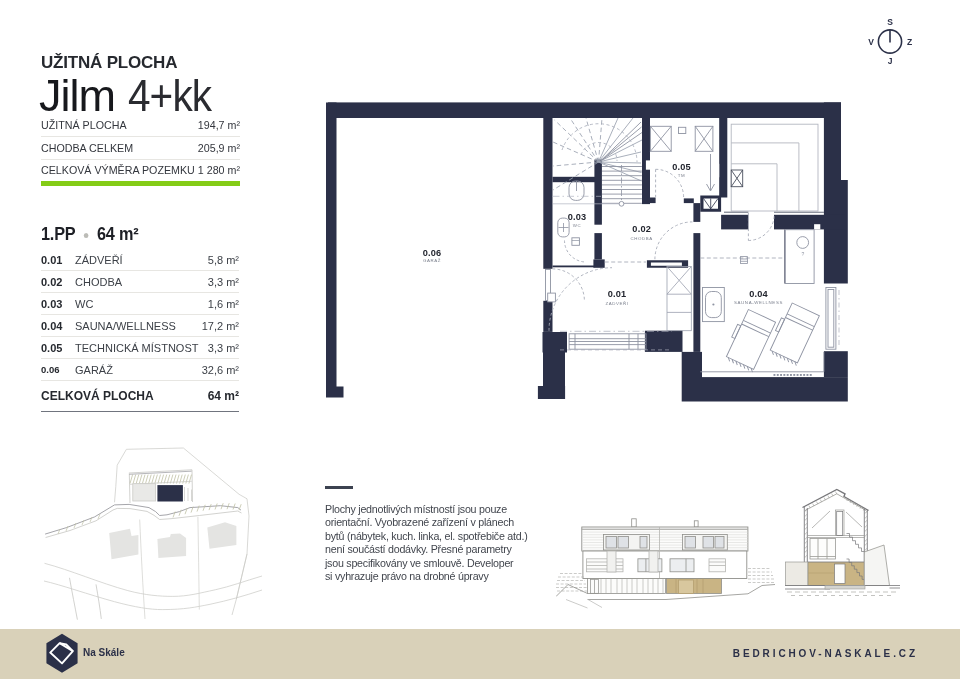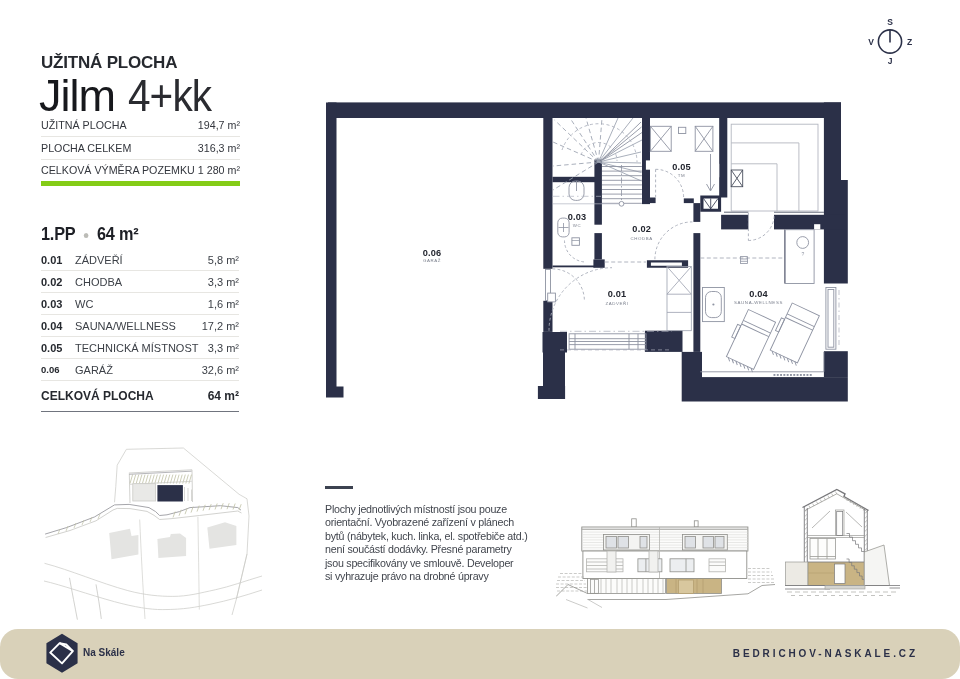--- a/index.html
+++ b/index.html
@@ -18,22 +18,22 @@
 
   <div class="abs" style="left:0px;top:114.5px;width:199px;font-size:10.7px;letter-spacing:0px;color:#33363d;white-space:nowrap;">
 
 
     <div style="height:21.5px;border-bottom:1px solid #e7e6e2;display:flex;justify-content:space-between;align-items:center;">
         <span>UŽITNÁ PLOCHA</span>
         <span>194,7 m²</span>
       </div>
 
     <div style="height:21.5px;border-bottom:1px solid #e7e6e2;display:flex;justify-content:space-between;align-items:center;">
-        <span>PLOCHA CELKEM</span>
-        <span>316,3 m²</span>
+        <span>CHODBA CELKEM</span>
+        <span>205,9 m²</span>
       </div>
 
     <div style="height:21.5px;border-bottom:5px solid #84cc16;display:flex;justify-content:space-between;align-items:center;">
         <span>CELKOVÁ VÝMĚRA POZEMKU</span>
         <span>1 280 m²</span>
       </div>
   </div>
 
   <div class="abs" style="left:0px;top:224px;font-size:17.5px;letter-spacing:-0.2px;font-weight:bold;color:#1d1f25;white-space:nowrap;transform:scaleX(0.93);transform-origin:0 0;">1.PP<span style="display:inline-block;width:5px;height:5px;border-radius:50%;background:#bcbcb7;margin:0 9px 2px 9px;"></span>64 m²</div>
 
@@ -691,21 +691,21 @@
       <line x1="839" y1="595.5" x2="843" y2="595.5"></line>
       <line x1="847" y1="595.5" x2="851" y2="595.5"></line>
       <line x1="855" y1="595.5" x2="859" y2="595.5"></line>
       <line x1="863" y1="595.5" x2="867" y2="595.5"></line>
       <line x1="871" y1="595.5" x2="875" y2="595.5"></line>
       <line x1="879" y1="595.5" x2="883" y2="595.5"></line>
       <line x1="887" y1="595.5" x2="891" y2="595.5"></line>
     </g>
 </svg>
 
-<div class="abs" style="left:0;top:629px;width:960px;height:50px;background:#d9d1b9;border-radius:18px;">
+<div class="abs" style="left:0;top:629px;width:960px;height:50px;background:#d9d1b9;">
 
   <svg class="abs" style="left:45px;top:4px;" width="34" height="41" viewBox="0 0 36 43">
     <polygon points="18,0.5 34.5,10.6 34.5,31.9 18,42 1.5,31.9 1.5,10.6" fill="#2b3048"></polygon>
     <path d="M5.5,20.5 L15.5,10.5 L29.5,19 L18,32 Z" fill="none" stroke="#ffffff" stroke-width="2" stroke-linejoin="round"></path>
     <path d="M15.5,10.5 L22.5,12 L29.5,19" fill="none" stroke="#ffffff" stroke-width="2" stroke-linejoin="round"></path>
   </svg>
 
   <div class="abs nav" style="left:83px;top:17.5px;font-size:10px;font-weight:bold;">Na Skále</div>
 
   <div class="abs nav" style="right:42px;top:19px;font-size:10px;font-weight:bold;letter-spacing:2.9px;">BEDRICHOV-NASKALE.CZ</div>

